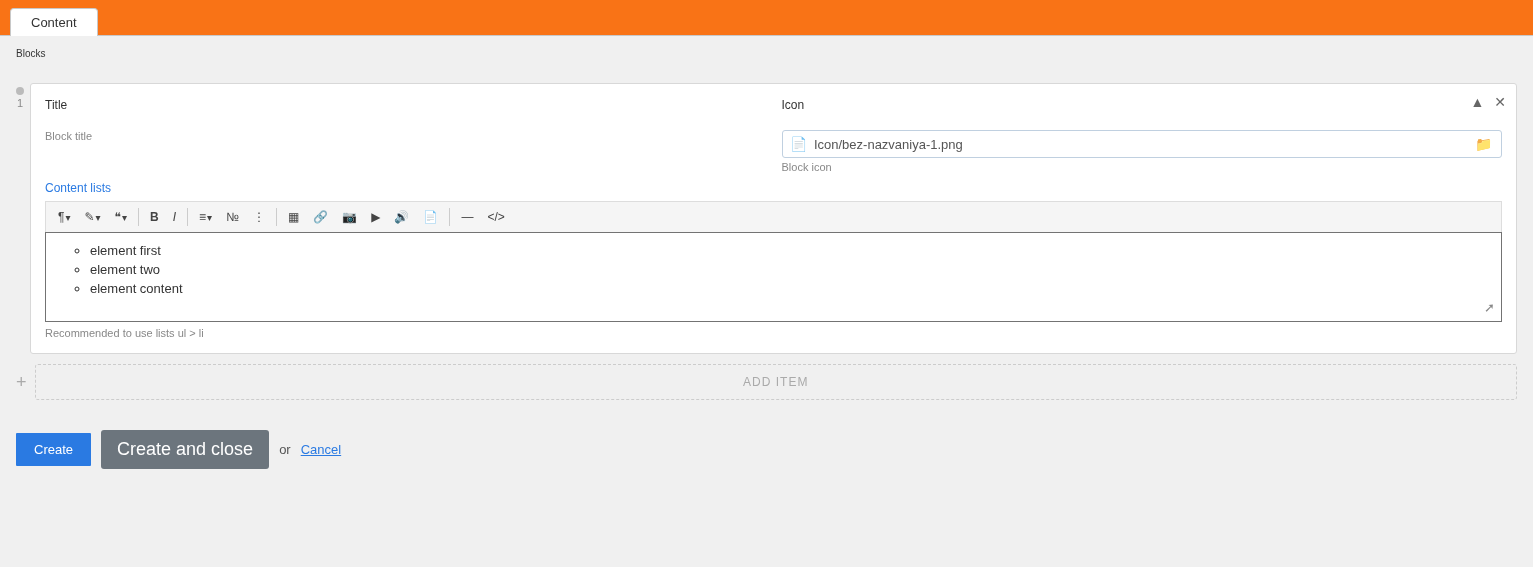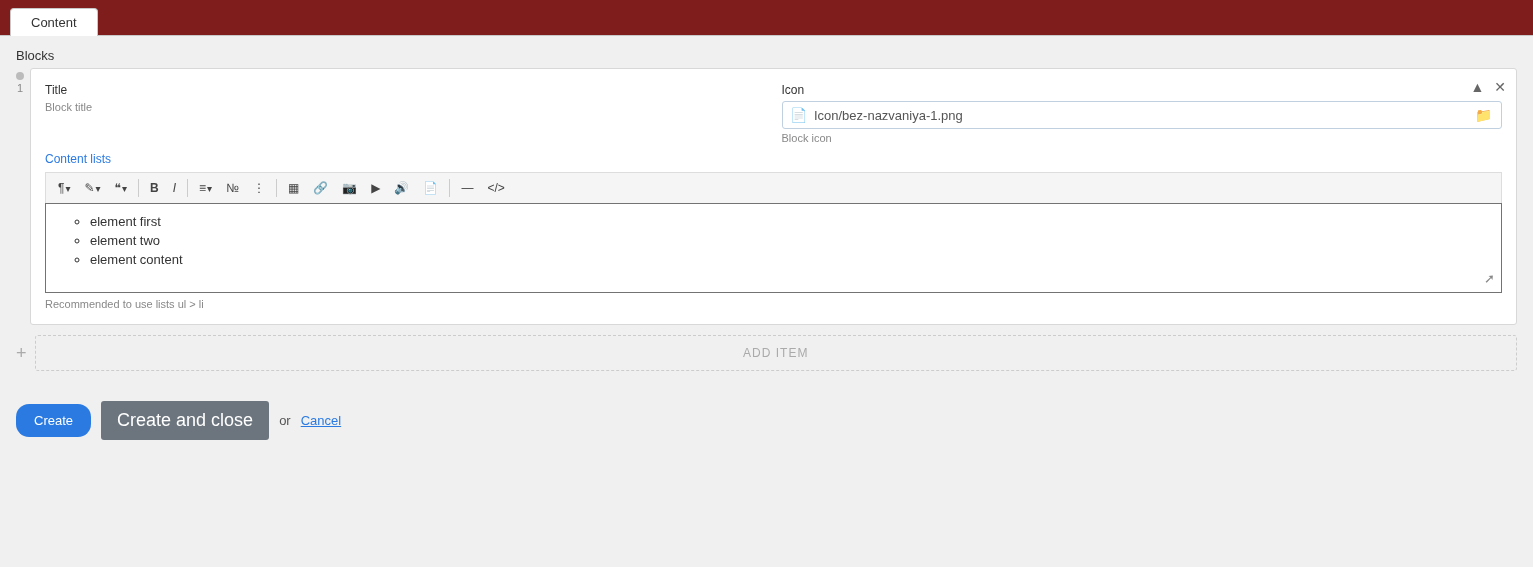--- a/index.html
+++ b/index.html
@@ -14,21 +14,21 @@
       background: #f0f0f0;
       min-height: 567px;
       padding: 0;
     }
 
     
     .tab-bar {
       display: flex;
       align-items: flex-end;
       padding: 0 0 0 10px;
-      background: #7f1d1d;
+      background: #f97316;
       border-bottom: 1px solid #c8c8c8;
       height: 36px;
     }
     .tab {
       background: #fff;
       border: 1px solid #c8c8c8;
       border-bottom: none;
       border-radius: 4px 4px 0 0;
       padding: 6px 20px;
       font-size: 13px;
@@ -38,23 +38,23 @@
       top: 1px;
     }
 
     
     .main-content {
       padding: 12px 16px 16px 16px;
       background: #f0f0f0;
     }
 
     .blocks-label {
-      font-size: 13px;
+      font-size: 10px;
       color: #333;
-      margin-bottom: 5px;
+      margin-bottom: 24px;
       font-weight: normal;
     }
 
     
     .block-row {
       display: flex;
       align-items: flex-start;
       margin-bottom: 8px;
     }
     .block-number {
@@ -111,21 +111,21 @@
     .col-left {
       flex: 1;
     }
     .col-right {
       flex: 1;
     }
 
     .field-label {
       font-size: 12px;
       color: #333;
-      margin-bottom: 4px;
+      margin-bottom: 18px;
       font-weight: normal;
     }
 
     .field-sublabel {
       font-size: 11px;
       color: #888;
       margin-top: 3px;
     }
 
     .text-input {
@@ -271,21 +271,21 @@
       display: flex;
       align-items: center;
       padding: 14px 16px;
       gap: 10px;
     }
 
     .btn-create {
       background: #2a7ae2;
       color: #fff;
       border: none;
-      border-radius: 13px;
+      border-radius: 1px;
       padding: 9px 18px;
       font-size: 13px;
       cursor: pointer;
     }
 
     .btn-create-close {
       background: #6c757d;
       color: #fff;
       border: none;
       border-radius: 3px;

